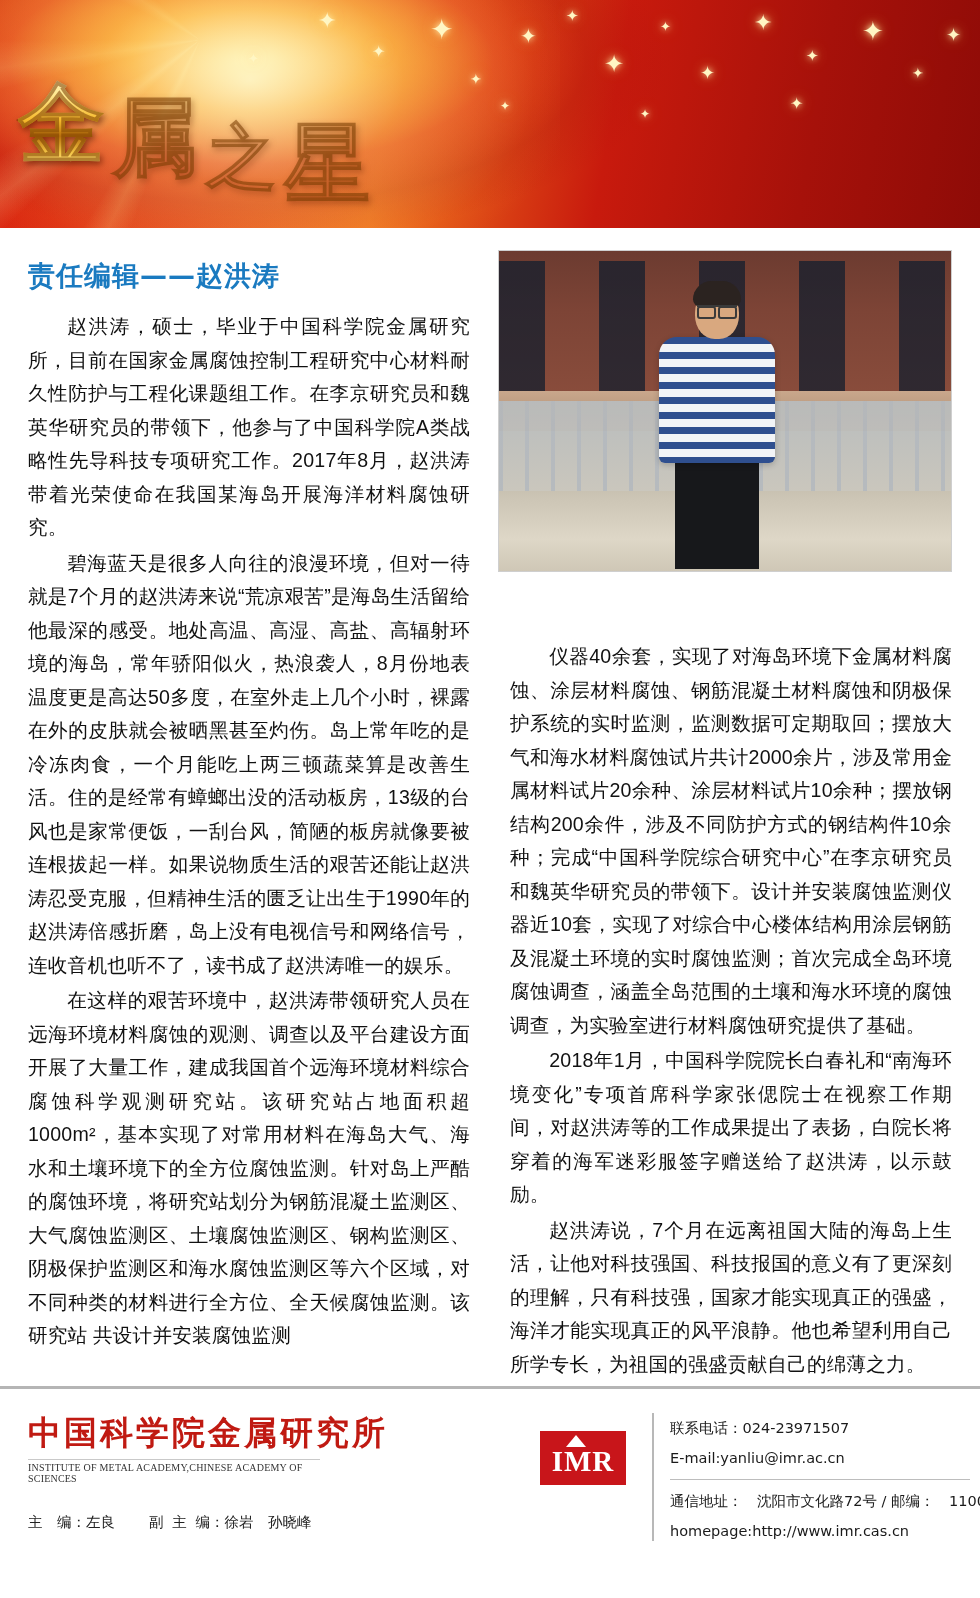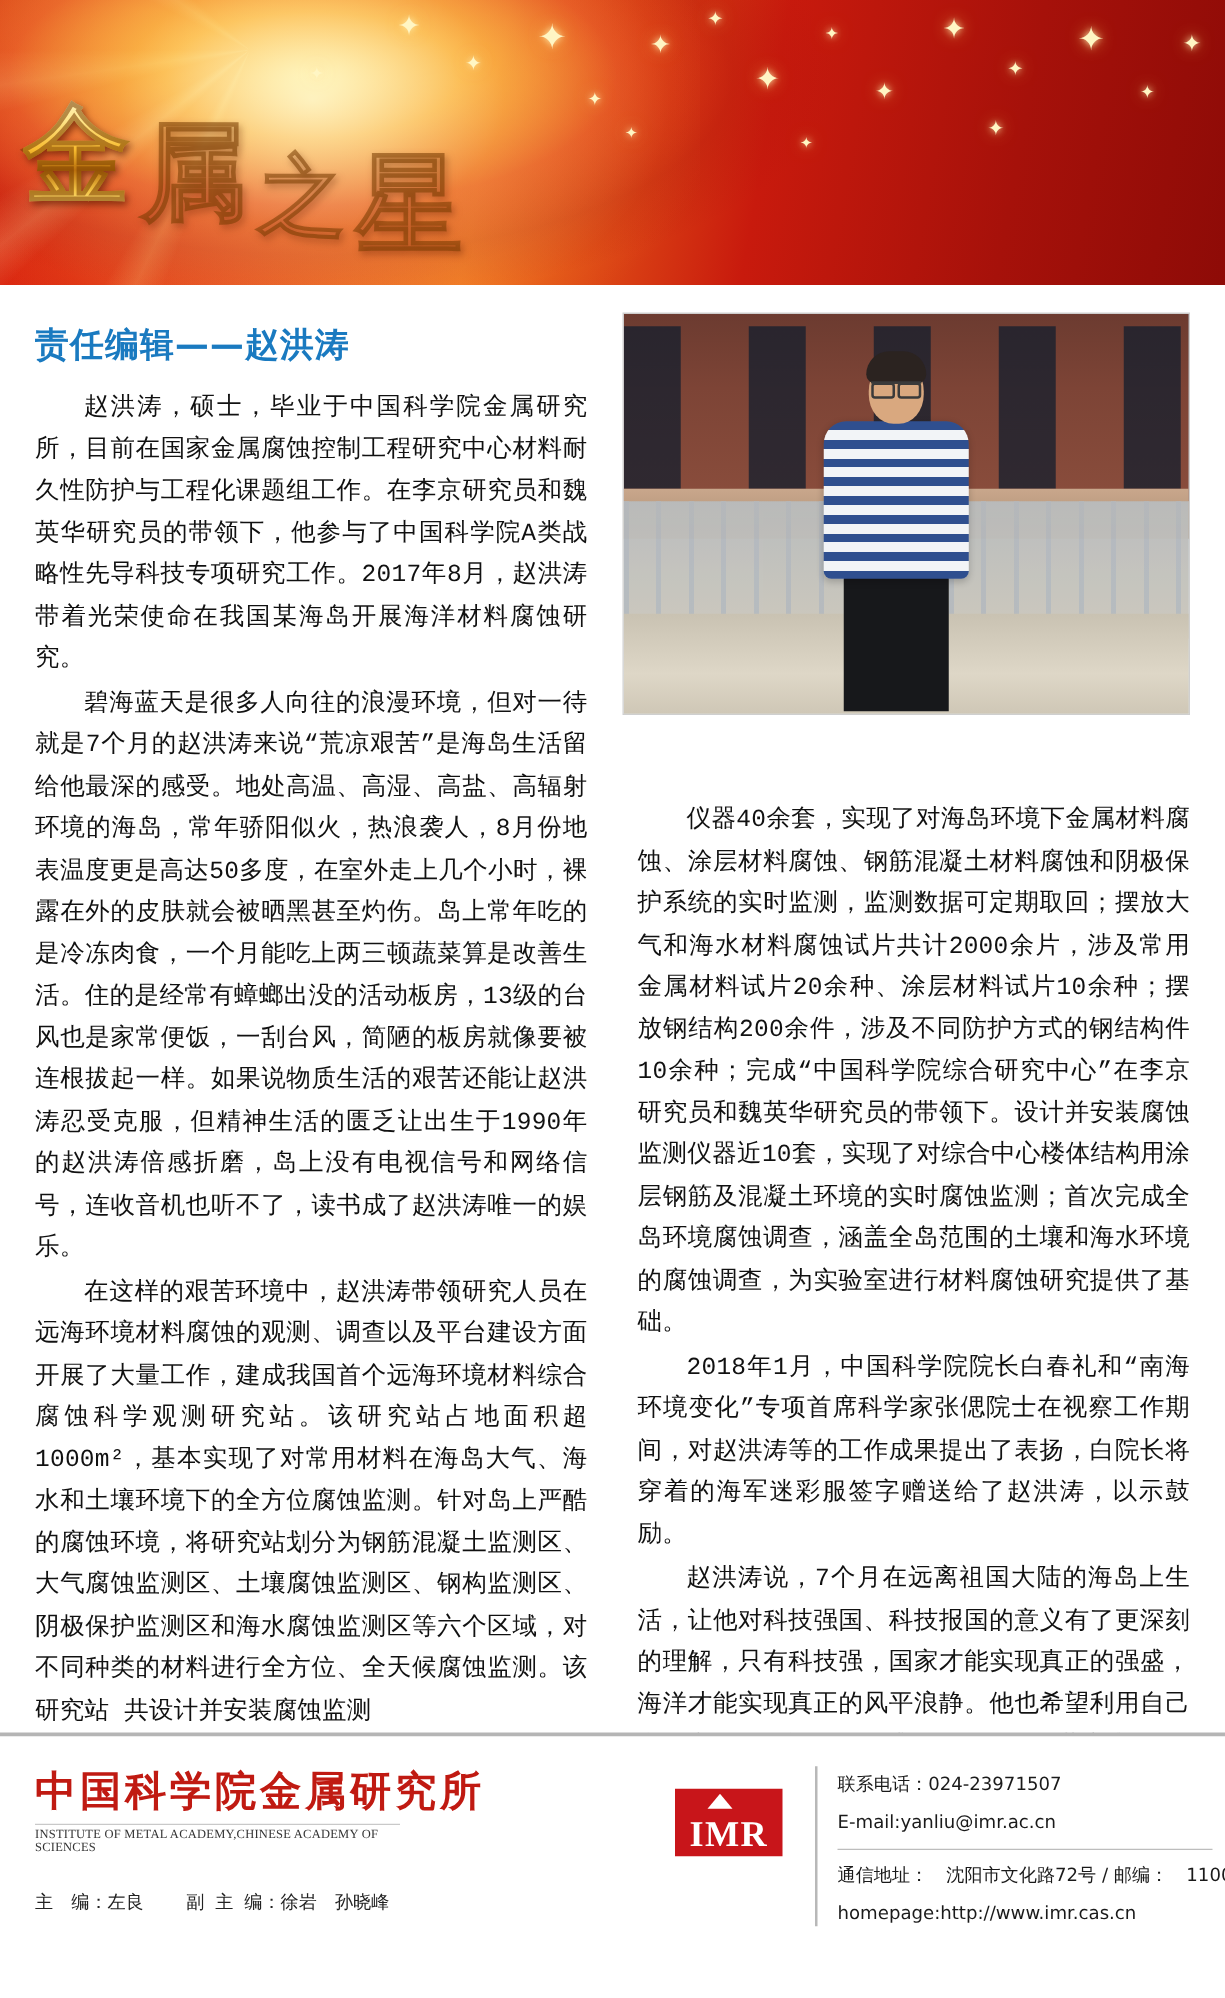--- a/index.html
+++ b/index.html
@@ -186,21 +186,21 @@
   }
   .col {
     position: absolute;
     top: 0;
     width: 442px;
   }
   .col-left { left: 0; }
   .col-right { left: 482px; top: 330px; }
   .col p {
     margin: 0 0 2px 0;
-    font-family: Liberation Mono, monospace;
+    font-family: Liberation Sans, sans-serif;
     font-size: 19.6px;
     line-height: 33.5px;
     color: #111111;
     text-align: justify;
     text-indent: 2em;
     letter-spacing: 0.2px;
   }
 
   
   .footer {
@@ -247,21 +247,21 @@
   }
   .staff .gap { display: inline-block; width: 34px; }
   .imr-badge {
     position: absolute;
     left: 540px;
     top: 42px;
     width: 86px;
     height: 54px;
     background: #c8151a;
     display: flex;
-    align-items: flex-end;
+    align-items: center;
     justify-content: center;
   }
   .imr-badge span {
     font-family: "Liberation Serif", serif;
     font-weight: bold;
     font-size: 29px;
     color: #ffffff;
     letter-spacing: 1px;
     padding-top: 6px;
   }

